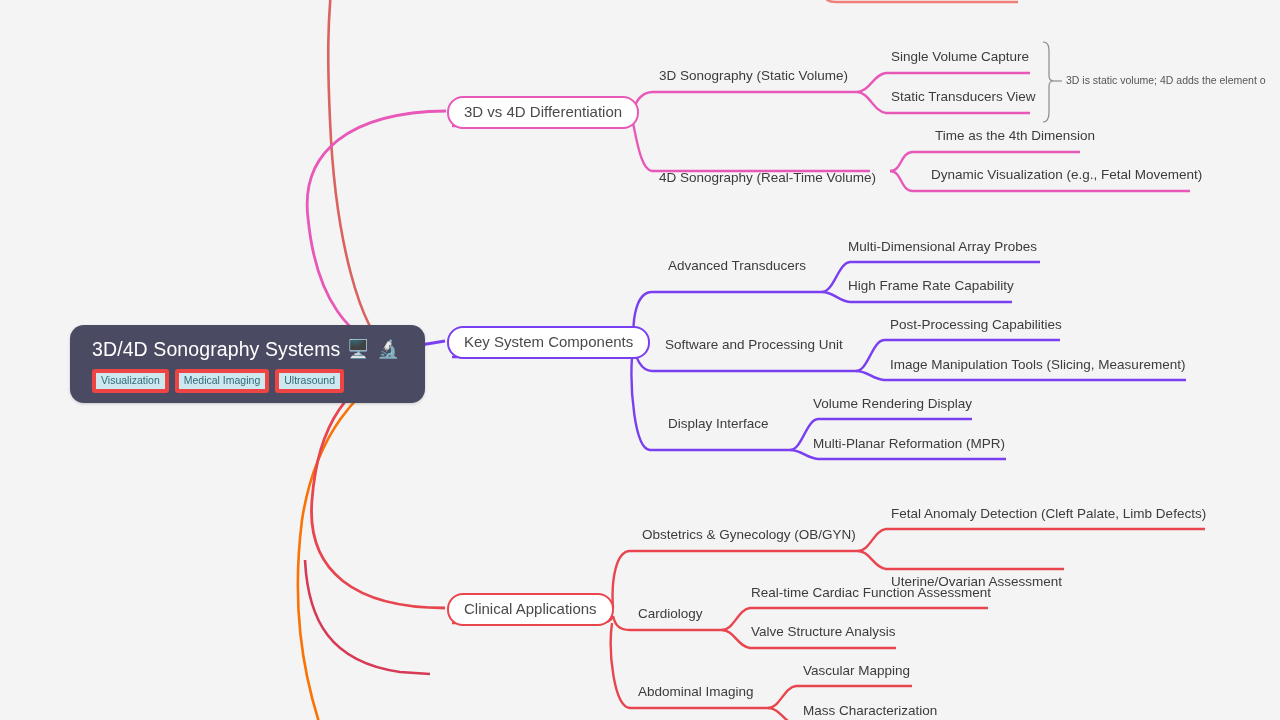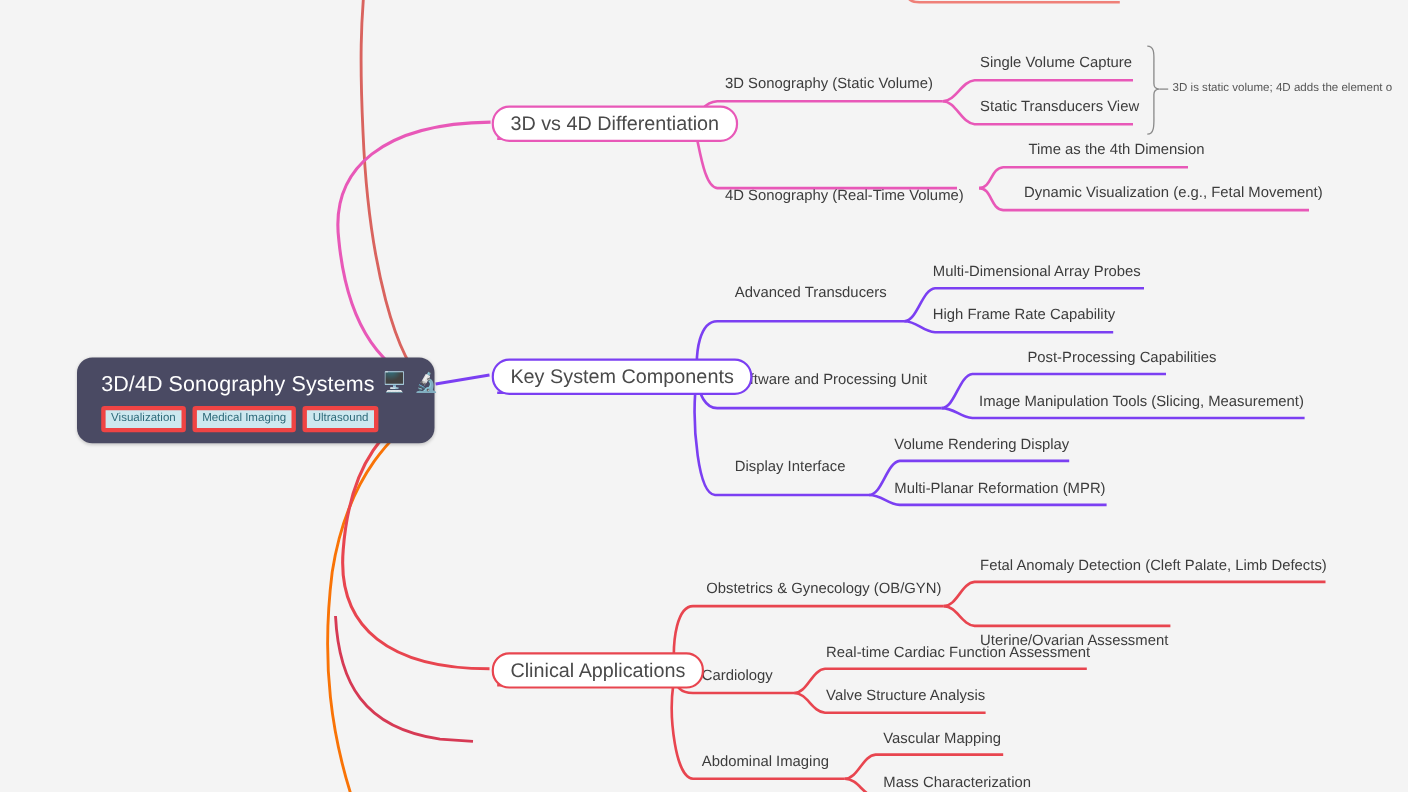--- a/index.html
+++ b/index.html
@@ -9,21 +9,21 @@
     font-family:"Liberation Sans","DejaVu Sans",sans-serif;
     position:relative;
   }
   #canvas{position:absolute;inset:0;width:1280px;height:720px;}
   svg.edges{position:absolute;left:0;top:0;width:1280px;height:720px;pointer-events:none;}
 
   
   .root-node{
     position:absolute;
     left:70px;top:325px;
-    width:325px;min-height:72px;
+    width:355px;min-height:72px;
     box-sizing:border-box;
     background:#4a4a63;
     border-radius:14px;
     padding:11px 18px 10px 22px;
     box-shadow:0 1px 3px rgba(0,0,0,.18);
     z-index:5;
   }
   .root-title{
     color:#ffffff;
     font-size:19.5px;
@@ -45,21 +45,21 @@
     white-space:nowrap;
   }
 
   
   .pill{
     position:absolute;
     background:#ffffff;
     border:2px solid #888;
     border-radius:16px;
     padding:6px 15px 7px 15px;
-    font-size:18px;
+    font-size:15px;
     color:#4a4a4a;
     white-space:nowrap;
     line-height:16px;
     z-index:4;
     text-align:right;
   }
 
   
   .lbl{
     position:absolute;
@@ -176,21 +176,21 @@
 
   <div class="pill" style="left:447px;top:326px;border-color:#7b3ff2;">Key System Components</div>
 
   <div class="lbl" style="left:668px;top:258px;">Advanced Transducers</div>
   <div class="lbl" style="left:665px;top:337px;">Software and Processing Unit</div>
   <div class="lbl" style="left:668px;top:416px;">Display Interface</div>
 
   <div class="lbl" style="left:848px;top:239px;">Multi-Dimensional Array Probes</div>
   <div class="lbl" style="left:848px;top:278px;">High Frame Rate Capability</div>
 
-  <div class="lbl" style="left:890px;top:317px;margin-left:44px;">Post-Processing Capabilities</div>
+  <div class="lbl" style="left:890px;top:317px;">Post-Processing Capabilities</div>
   <div class="lbl" style="left:890px;top:357px;">Image Manipulation Tools (Slicing, Measurement)</div>
 
   <div class="lbl" style="left:813px;top:396px;">Volume Rendering Display</div>
   <div class="lbl" style="left:813px;top:436px;">Multi-Planar Reformation (MPR)</div>
 
   <div class="pill" style="left:447px;top:593px;border-color:#e8454f;">Clinical Applications</div>
 
   <div class="lbl" style="left:642px;top:527px;text-align:center;">Obstetrics &amp; Gynecology (OB/GYN)</div>
   <div class="lbl" style="left:638px;top:606px;">Cardiology</div>
   <div class="lbl" style="left:638px;top:684px;">Abdominal Imaging</div>

